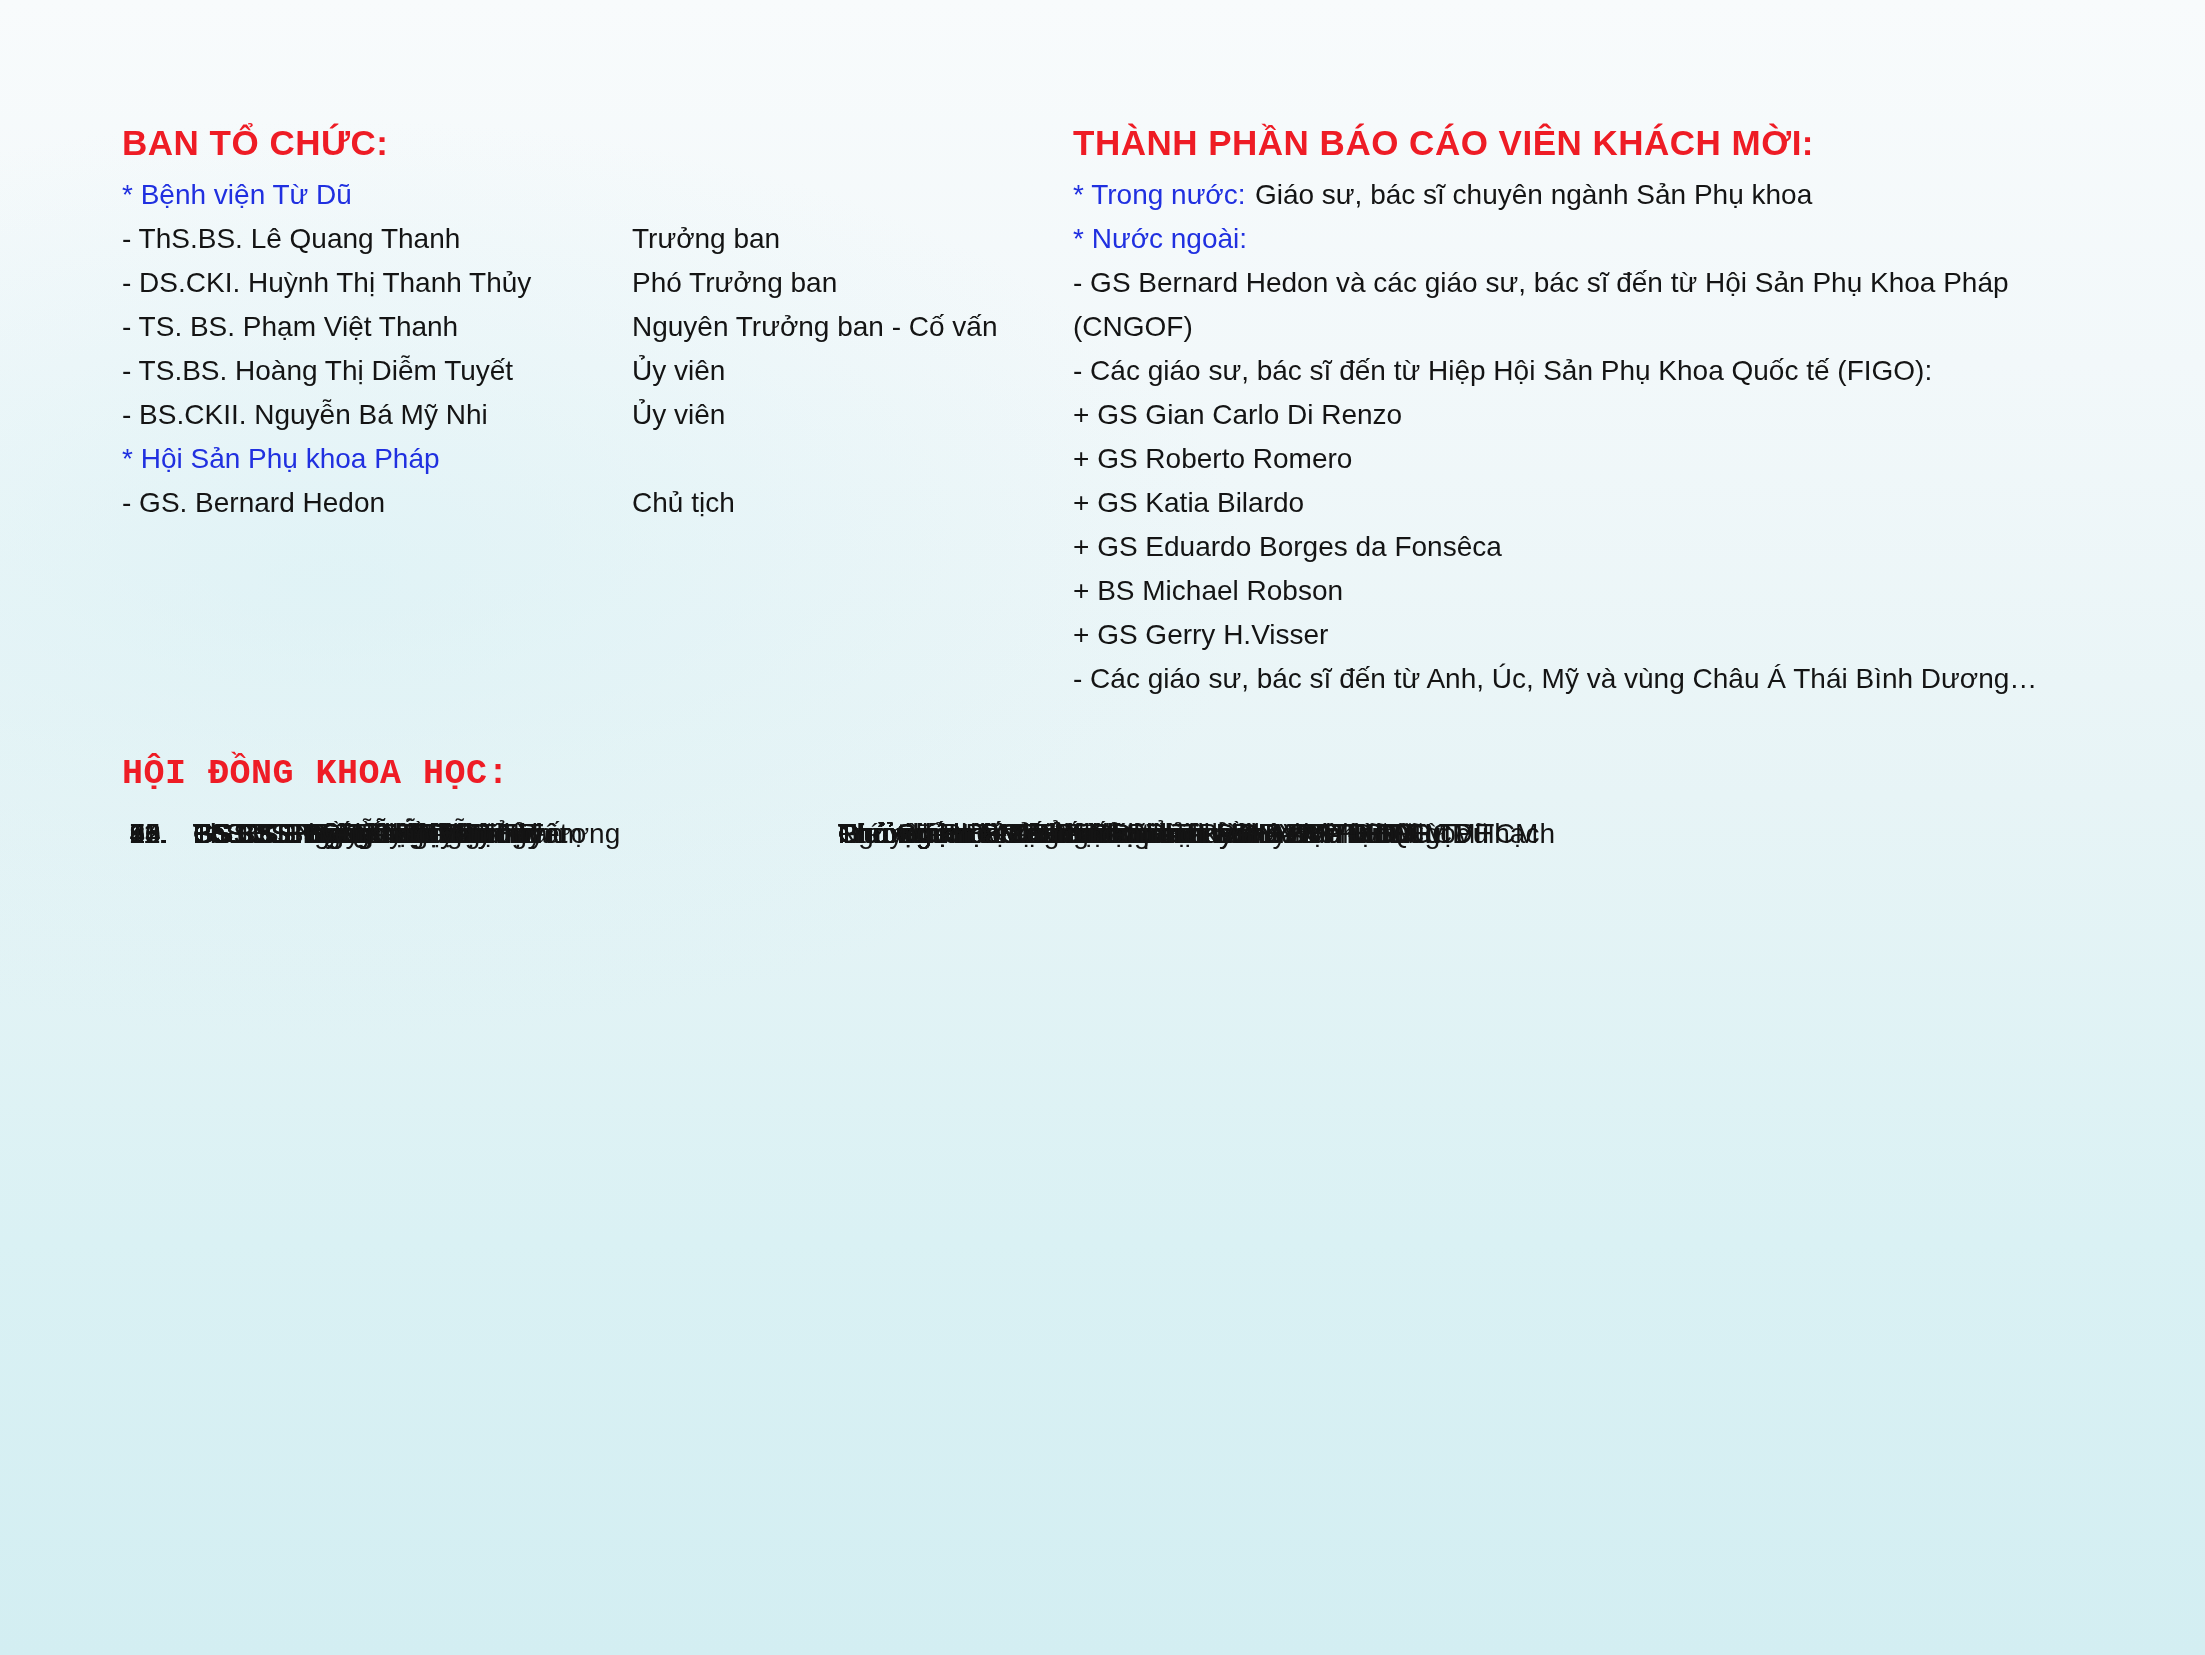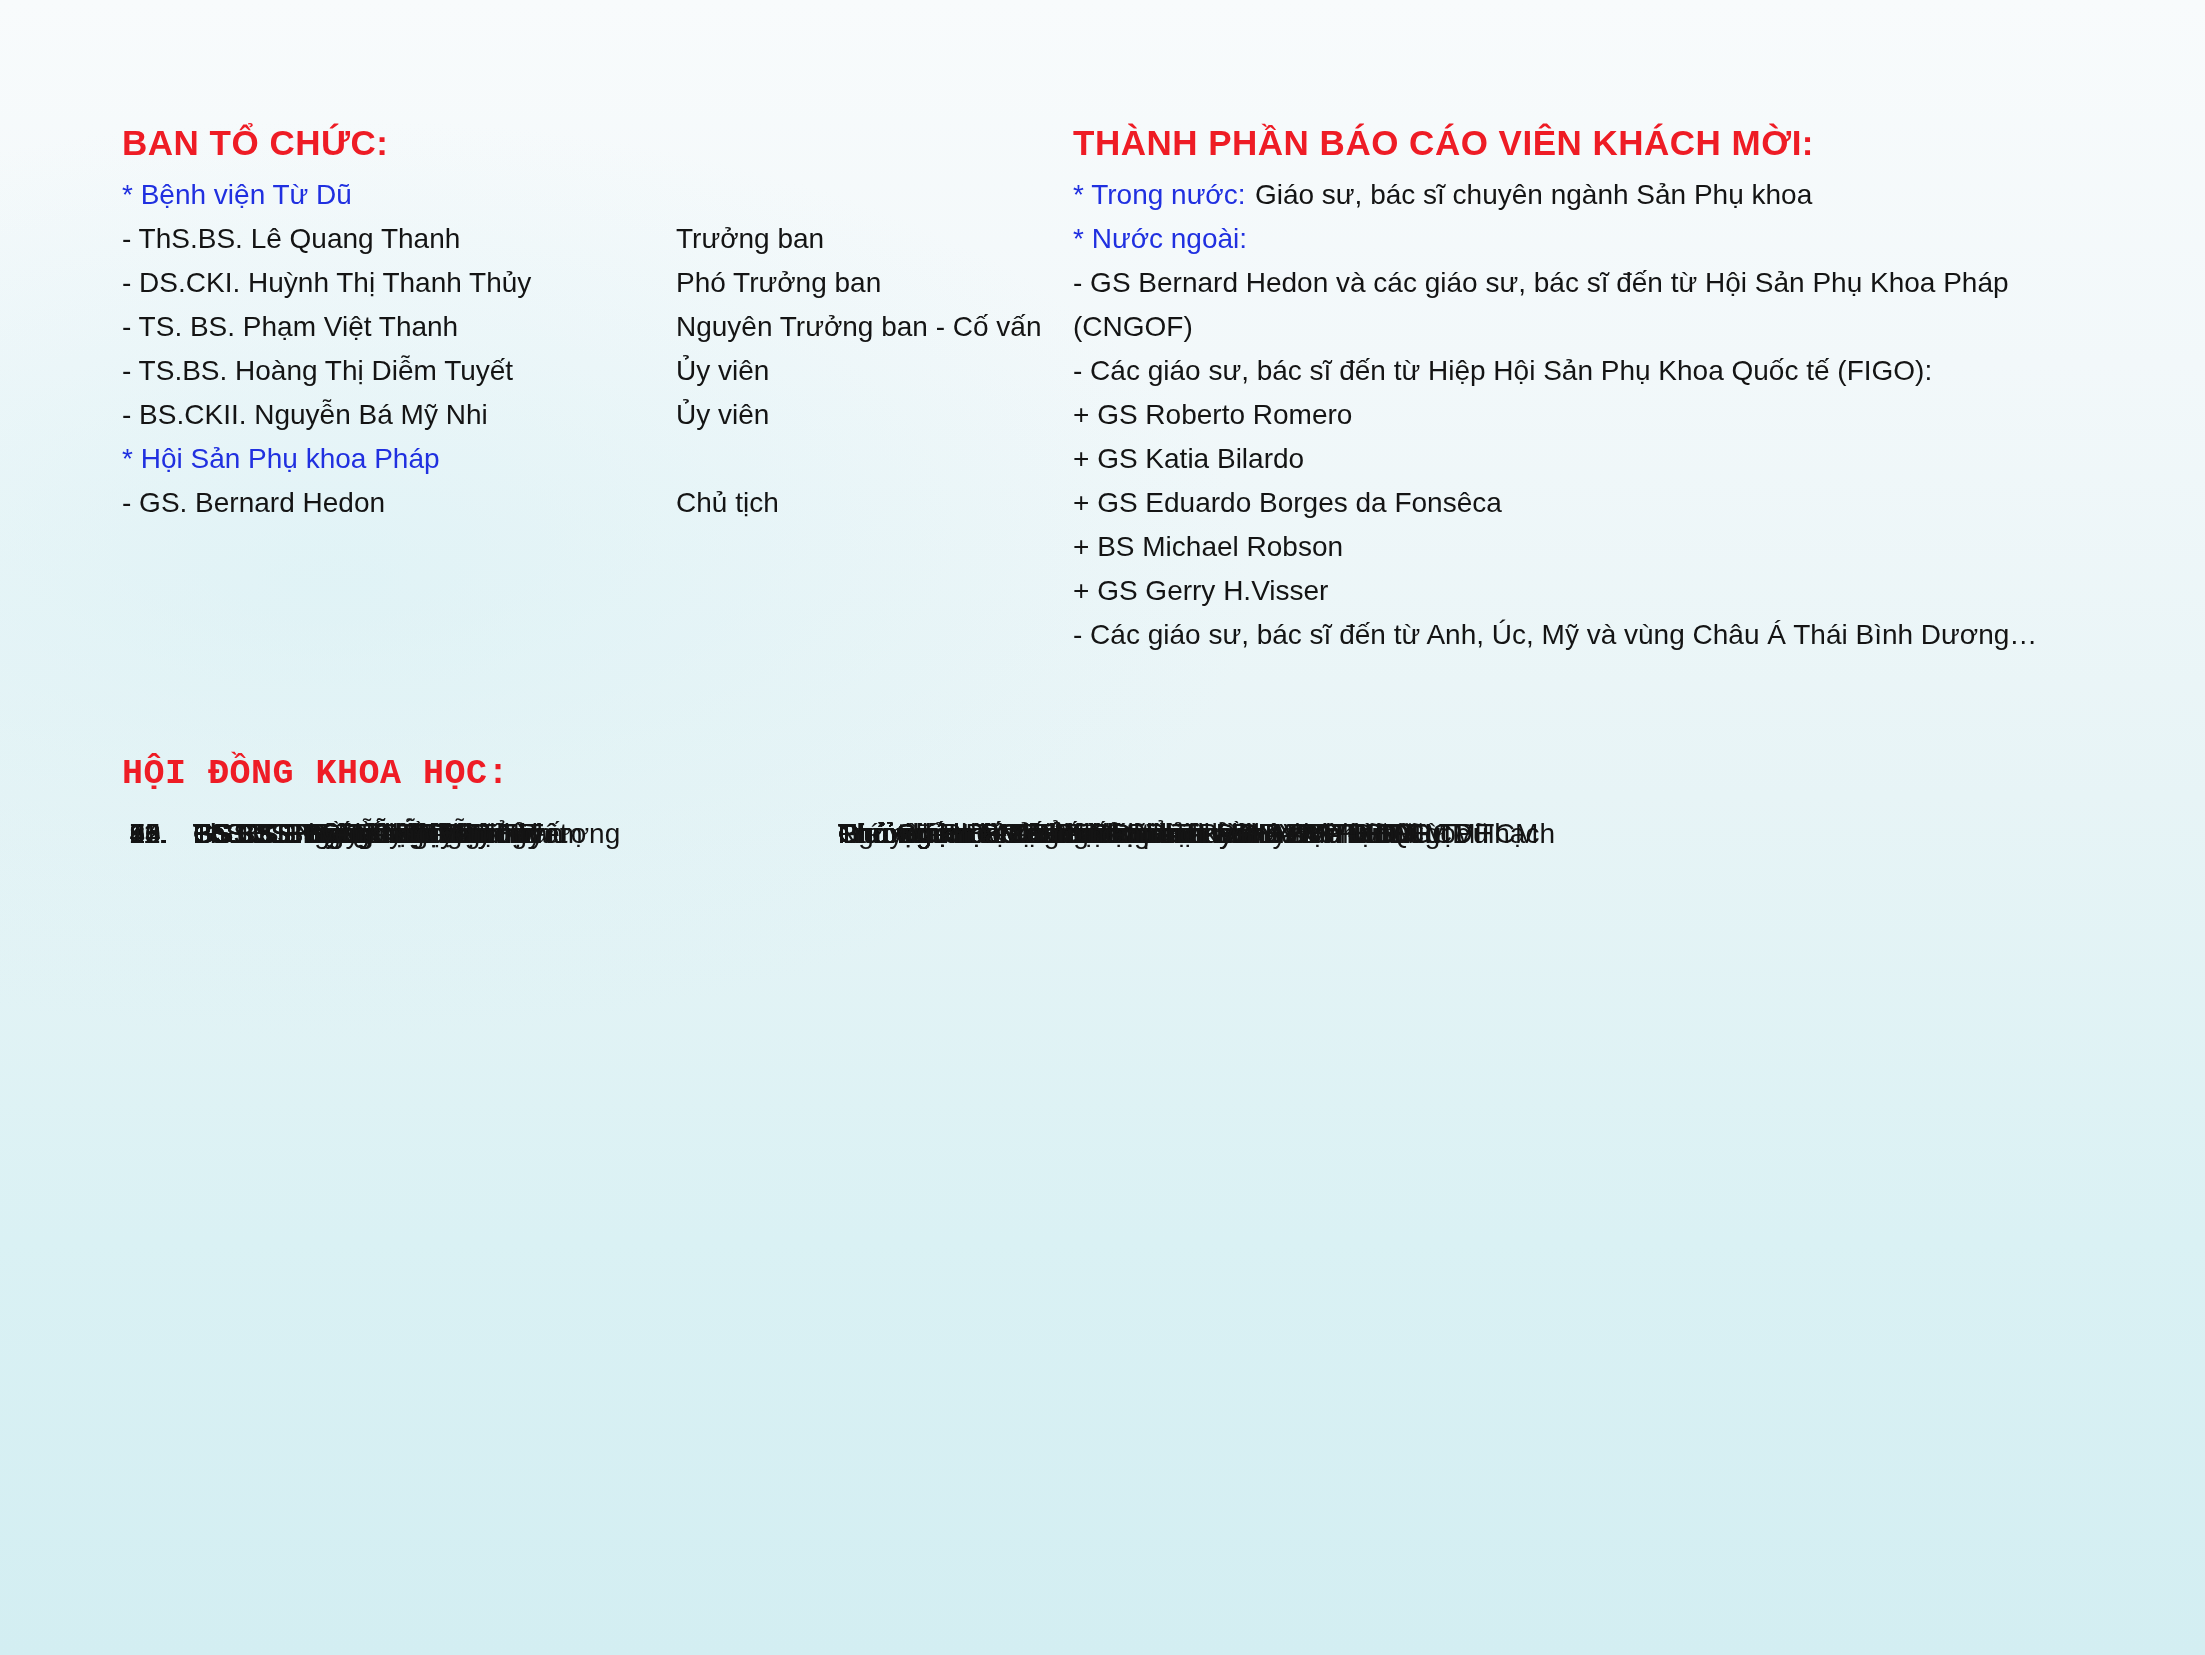--- a/index.html
+++ b/index.html
@@ -32,21 +32,21 @@
   .org-sub {
     color: #2030e0;
     font-size: 28px;
     line-height: 44px;
     white-space: nowrap;
   }
   .org-row { position: relative; line-height: 44px; font-size: 28px; }
   .org-name { display: inline-block; white-space: nowrap; }
   .org-role {
     position: absolute;
-    left: 554px;
+    left: 510px;
     top: 0;
     white-space: nowrap;
   }
   
   #speakers-section { left: 1073px; top: 121px; width: 1102px; }
   .spk-line { font-size: 28px; line-height: 44px; }
   .spk-label { color: #2030e0; }
   .spk-text { margin-left: 9.4px; }
   
   #council-section { left: 122px; top: 753px; width: 2024px; }
@@ -102,20 +102,21 @@
 
     <div class="spk-line">
       <span class="spk-label">* Trong nước:</span><span class="spk-text">Giáo sư, bác sĩ chuyên ngành Sản Phụ khoa</span>
     </div>
 
     <div class="spk-line spk-label">* Nước ngoài:</div>
 
     <div class="spk-line">- GS Bernard Hedon và các giáo sư, bác sĩ đến từ Hội Sản Phụ Khoa Pháp</div>
     <div class="spk-line">(CNGOF)</div>
     <div class="spk-line">- Các giáo sư, bác sĩ đến từ Hiệp Hội Sản Phụ Khoa Quốc tế (FIGO):</div>
+    <div class="spk-line">+ GS Gian Carlo Di Renzo</div>
     <div class="spk-line">+ GS Roberto Romero</div>
     <div class="spk-line">+ GS Katia Bilardo</div>
     <div class="spk-line">+ GS Eduardo Borges da Fonsêca</div>
     <div class="spk-line">+ BS Michael Robson</div>
     <div class="spk-line">+ GS Gerry H.Visser</div>
     <div class="spk-line">- Các giáo sư, bác sĩ đến từ Anh, Úc, Mỹ và vùng Châu Á Thái Bình Dương…</div>
   </section>
 
   <section class="section" id="council-section">
     <h2 class="sec-title">HỘI ĐỒNG KHOA HỌC:</h2>

